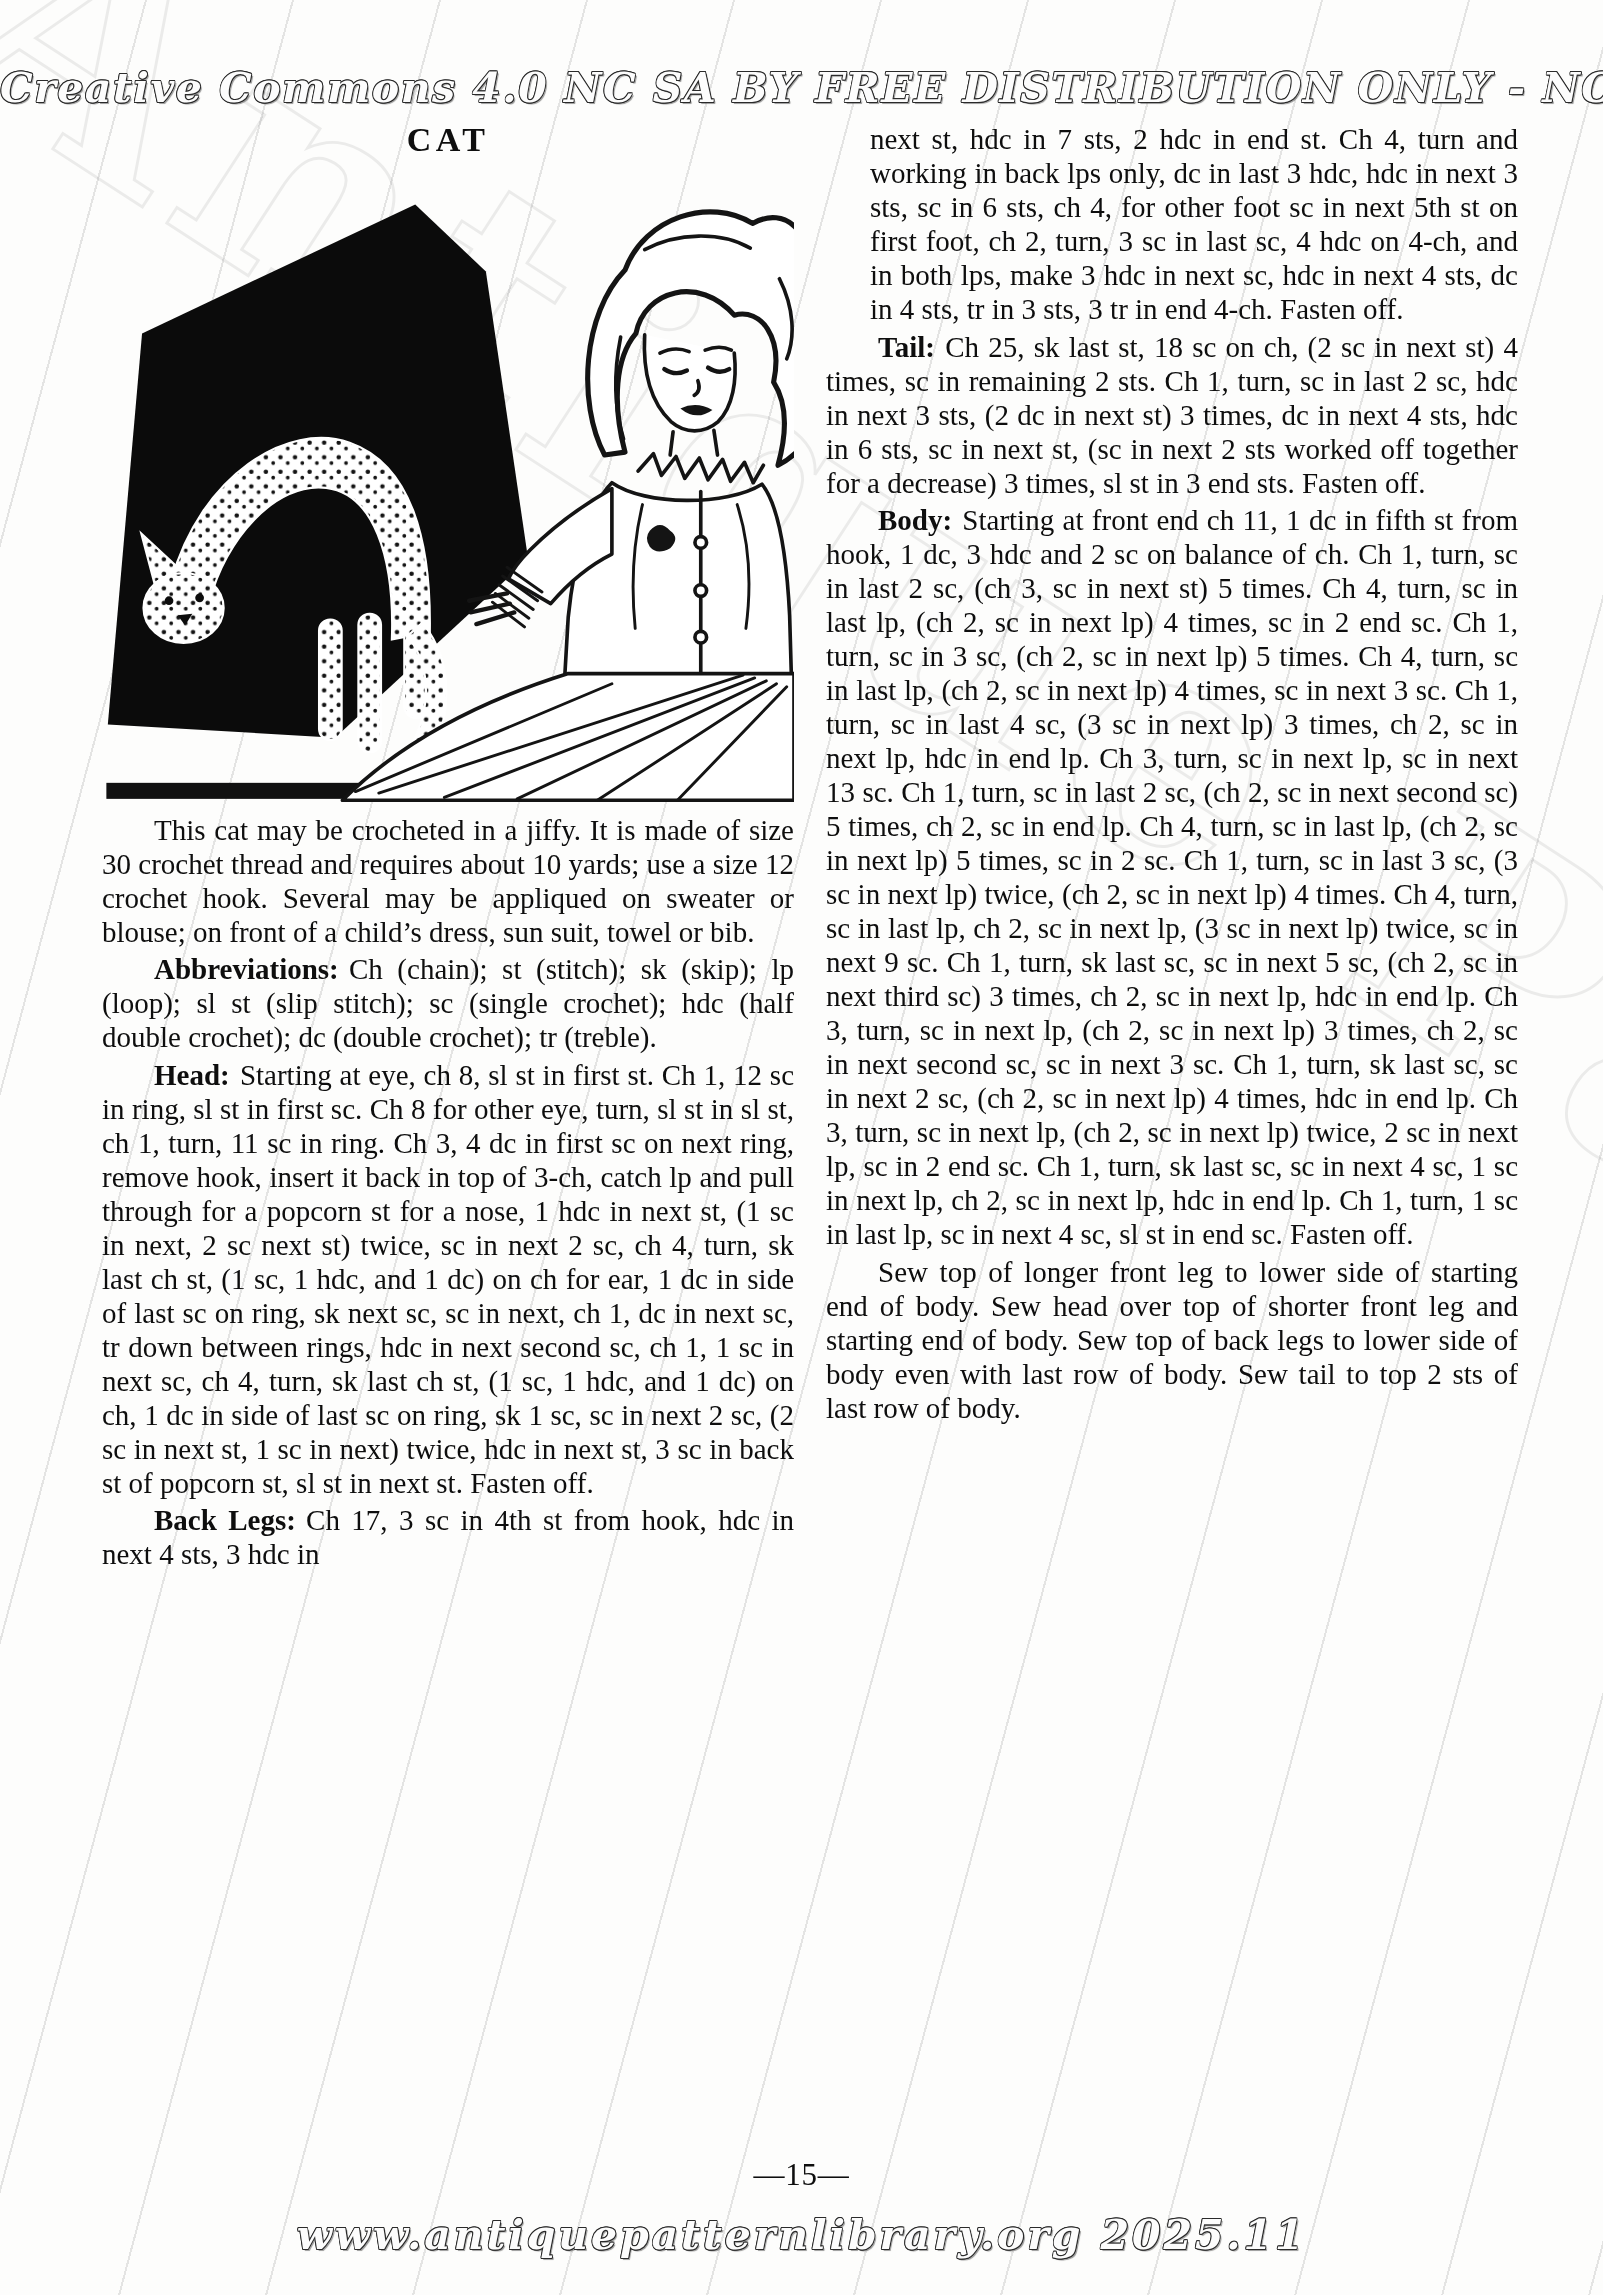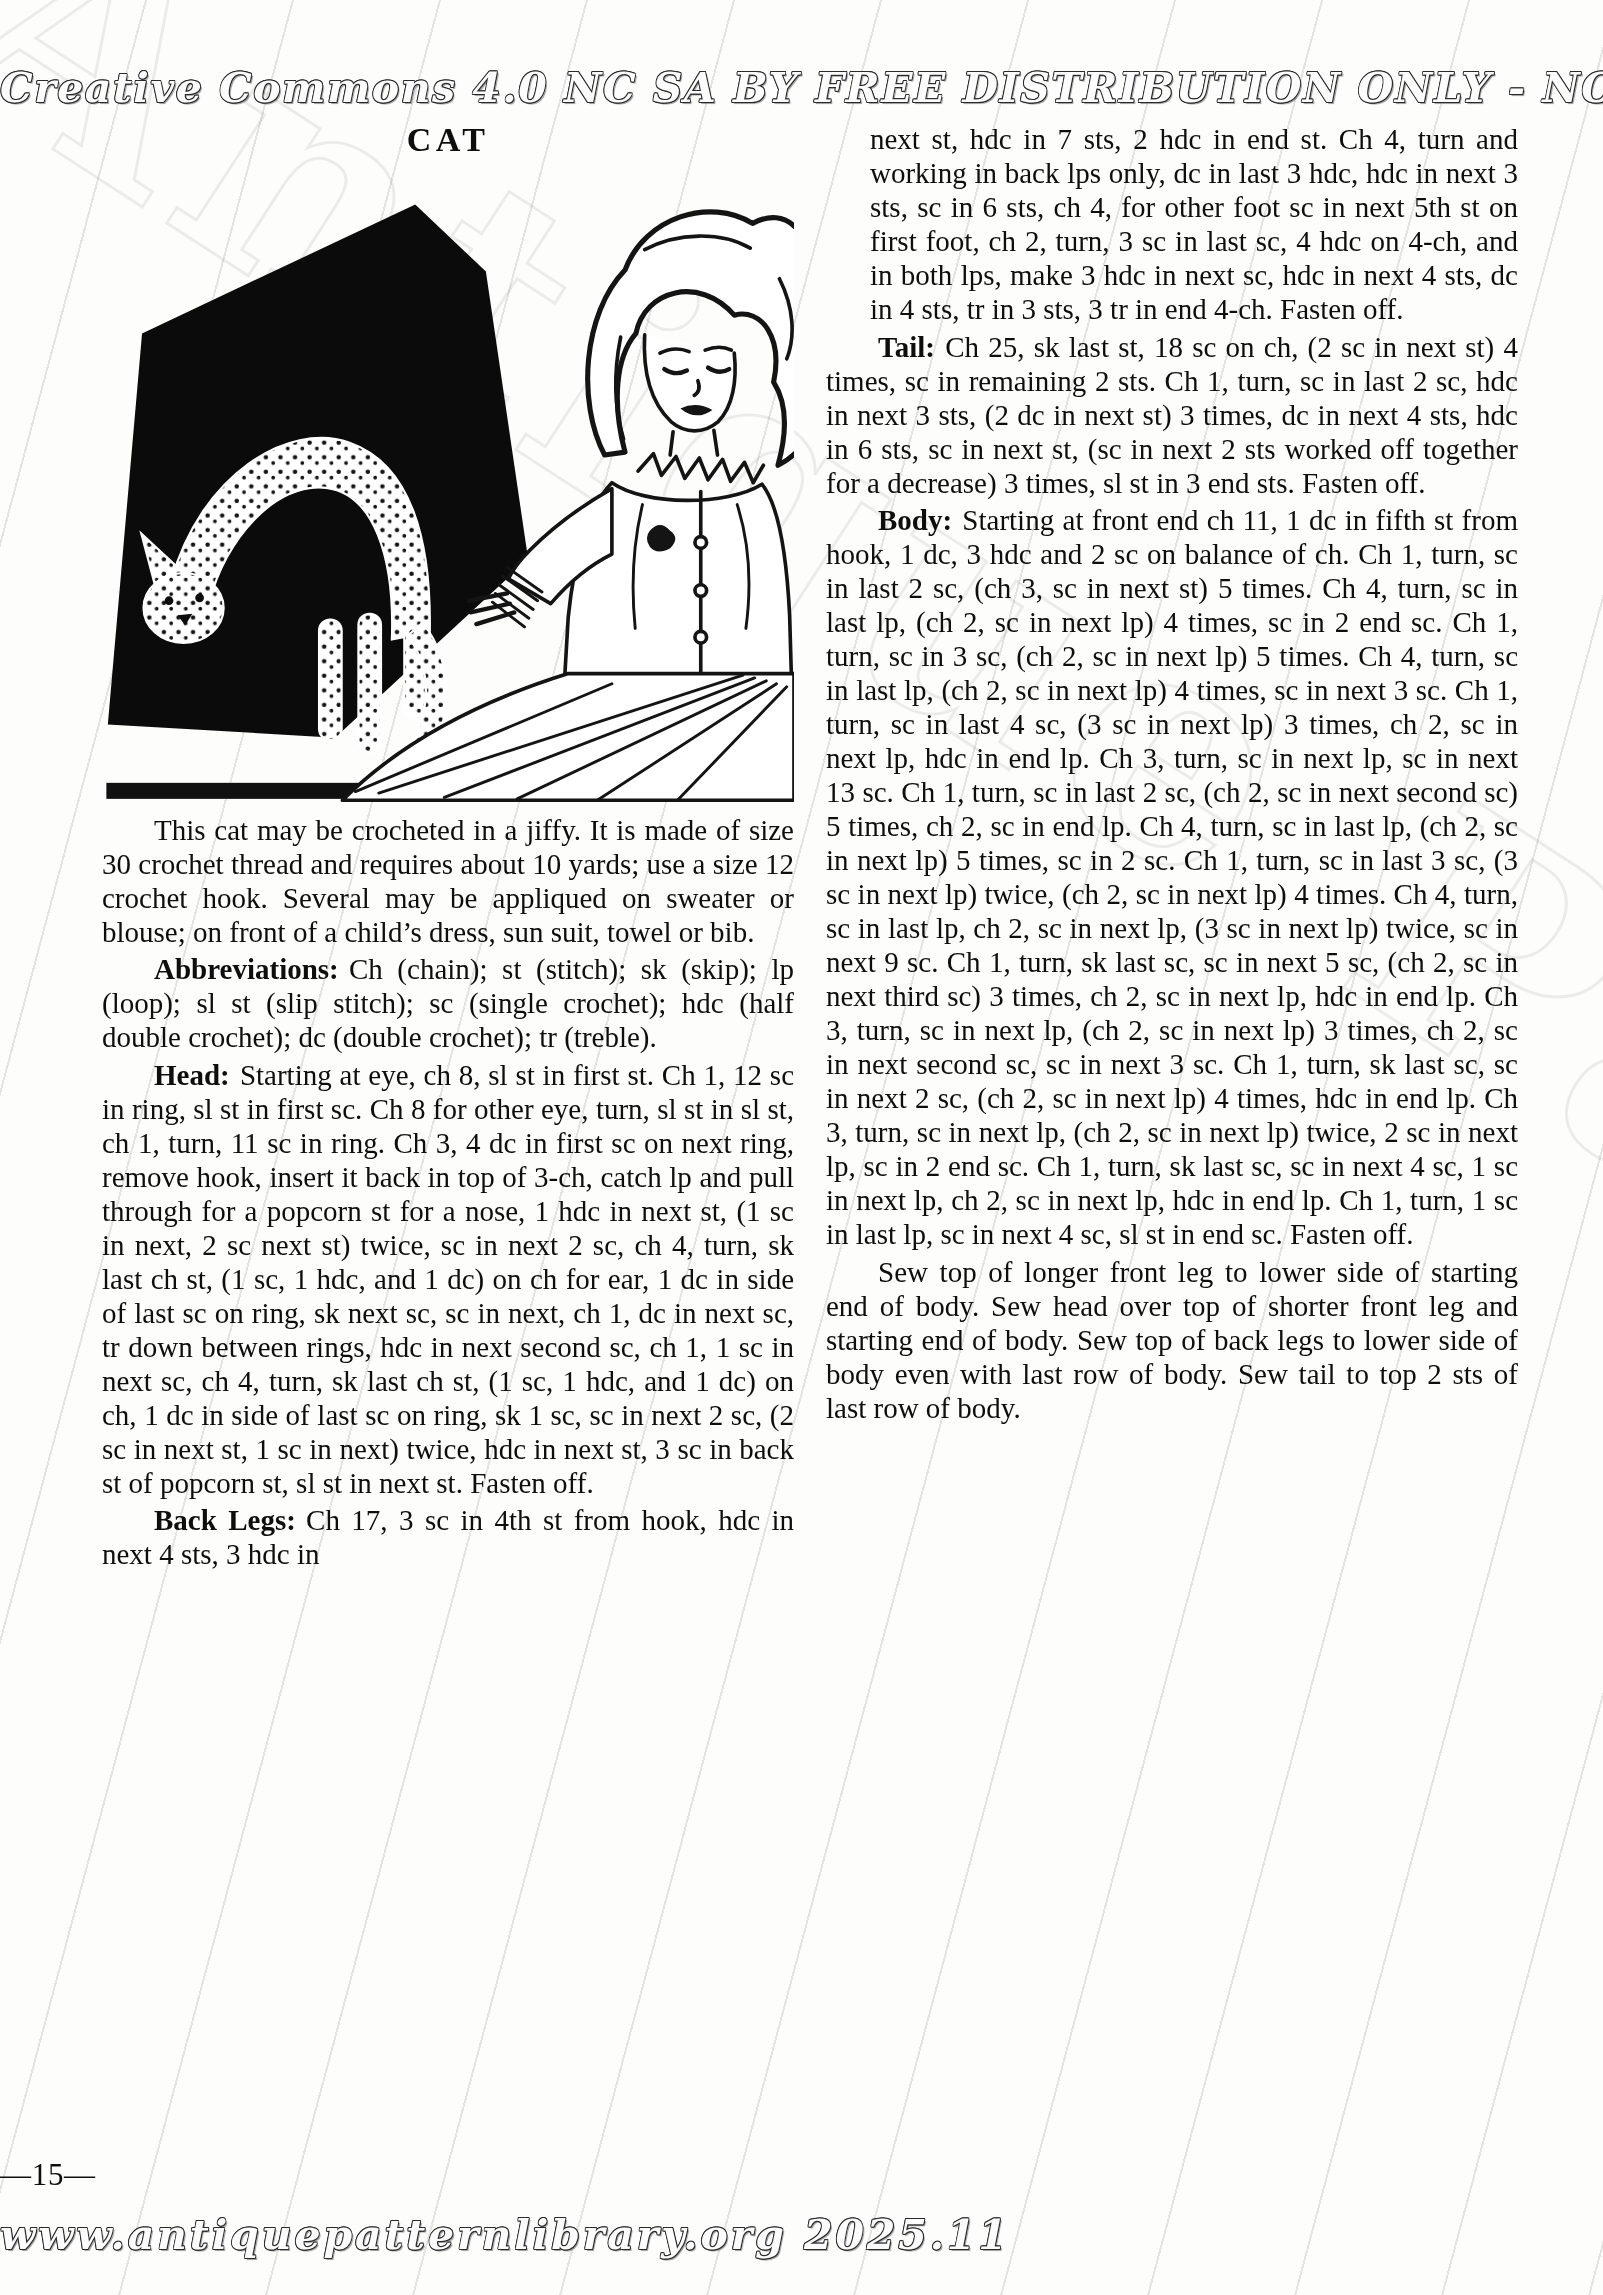--- a/index.html
+++ b/index.html
@@ -55,21 +55,21 @@
   .runin:not(:empty){ margin-right:10.2px; }
   .title{
     text-align:center; font-weight:bold;
     font-size:34px; letter-spacing:4.4px;
     text-indent:0 !important; margin:0 0 4.4px 0 !important;
     line-height:36px;
   }
   .figure-wrap{ width:692px; height:640px; margin-bottom:10.2px; }
   .footer{
     position:absolute; top:2158px; left:0; width:100%;
-    text-align:left;
+    text-align:center;
   }
   .page-number{
     font-size:31px; line-height:34px; letter-spacing:0.7px;
   }
   .credit{
     margin-top:19px;
     font-family:"DejaVu Serif", serif;
     font-style:italic; font-weight:bold;
     font-size:41px; letter-spacing:2.9px;
     white-space:nowrap;

